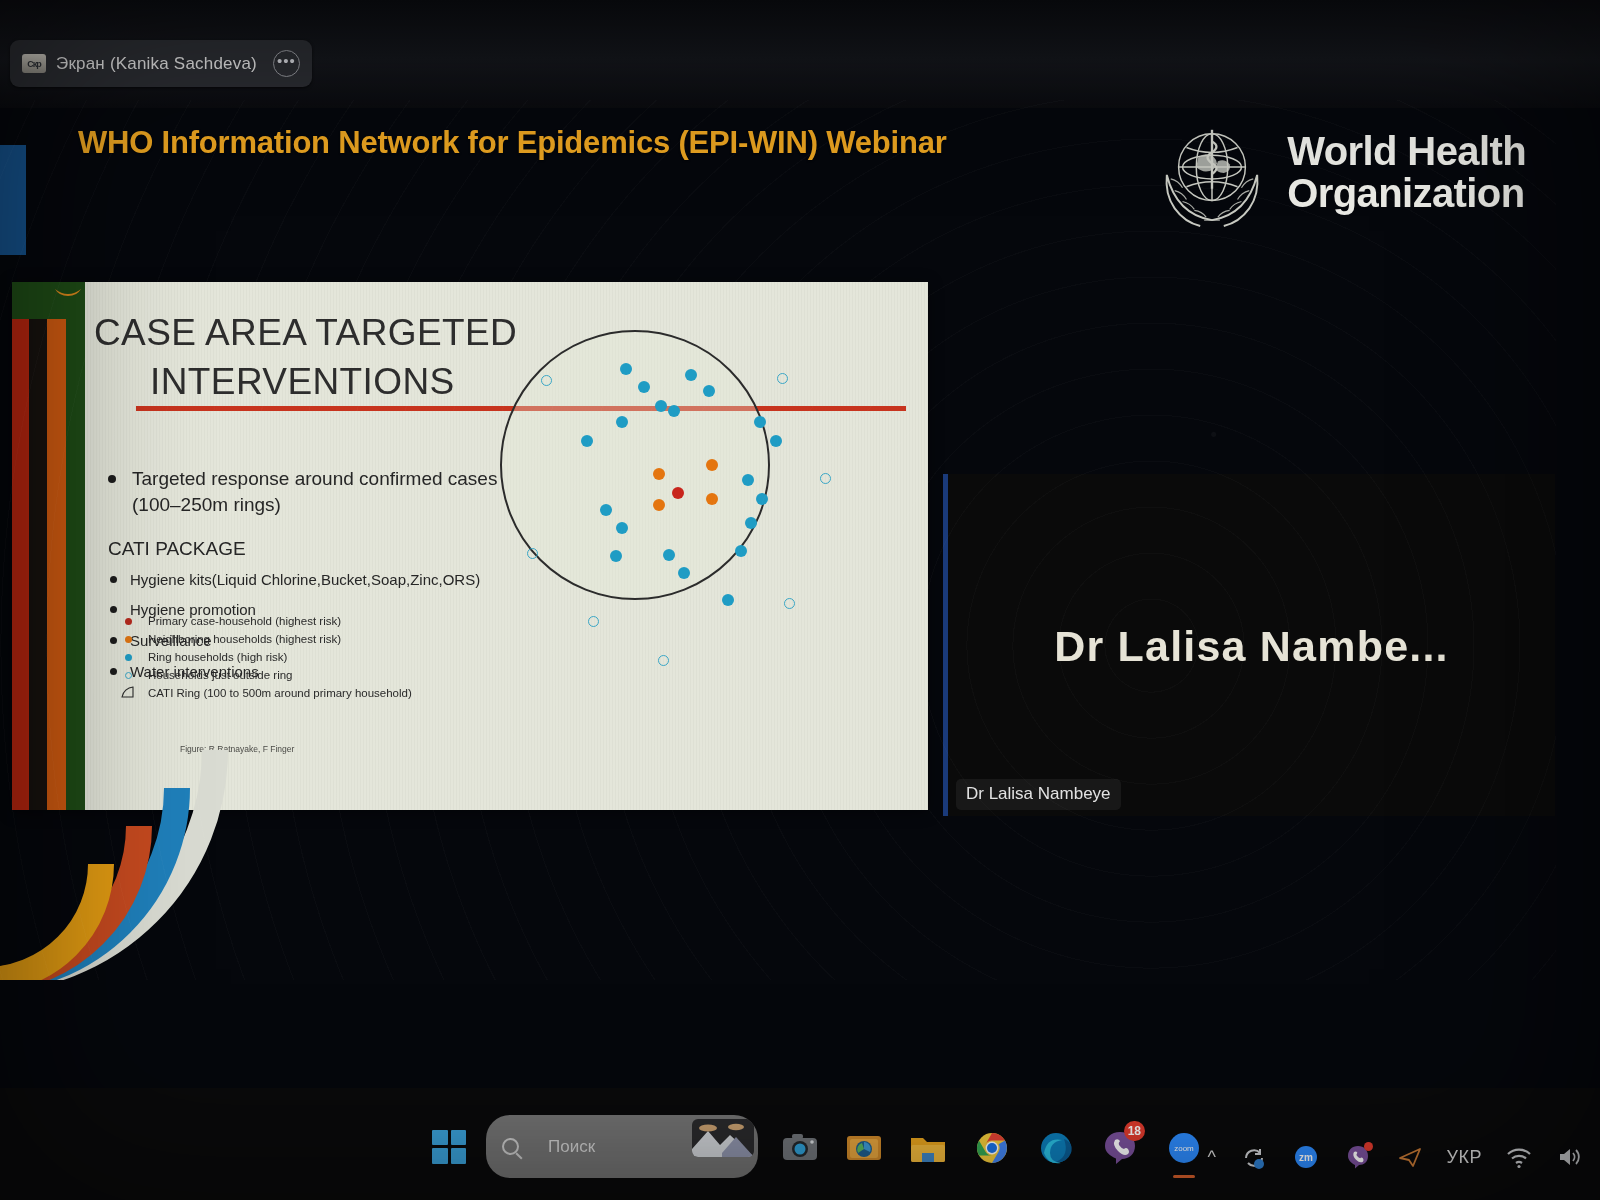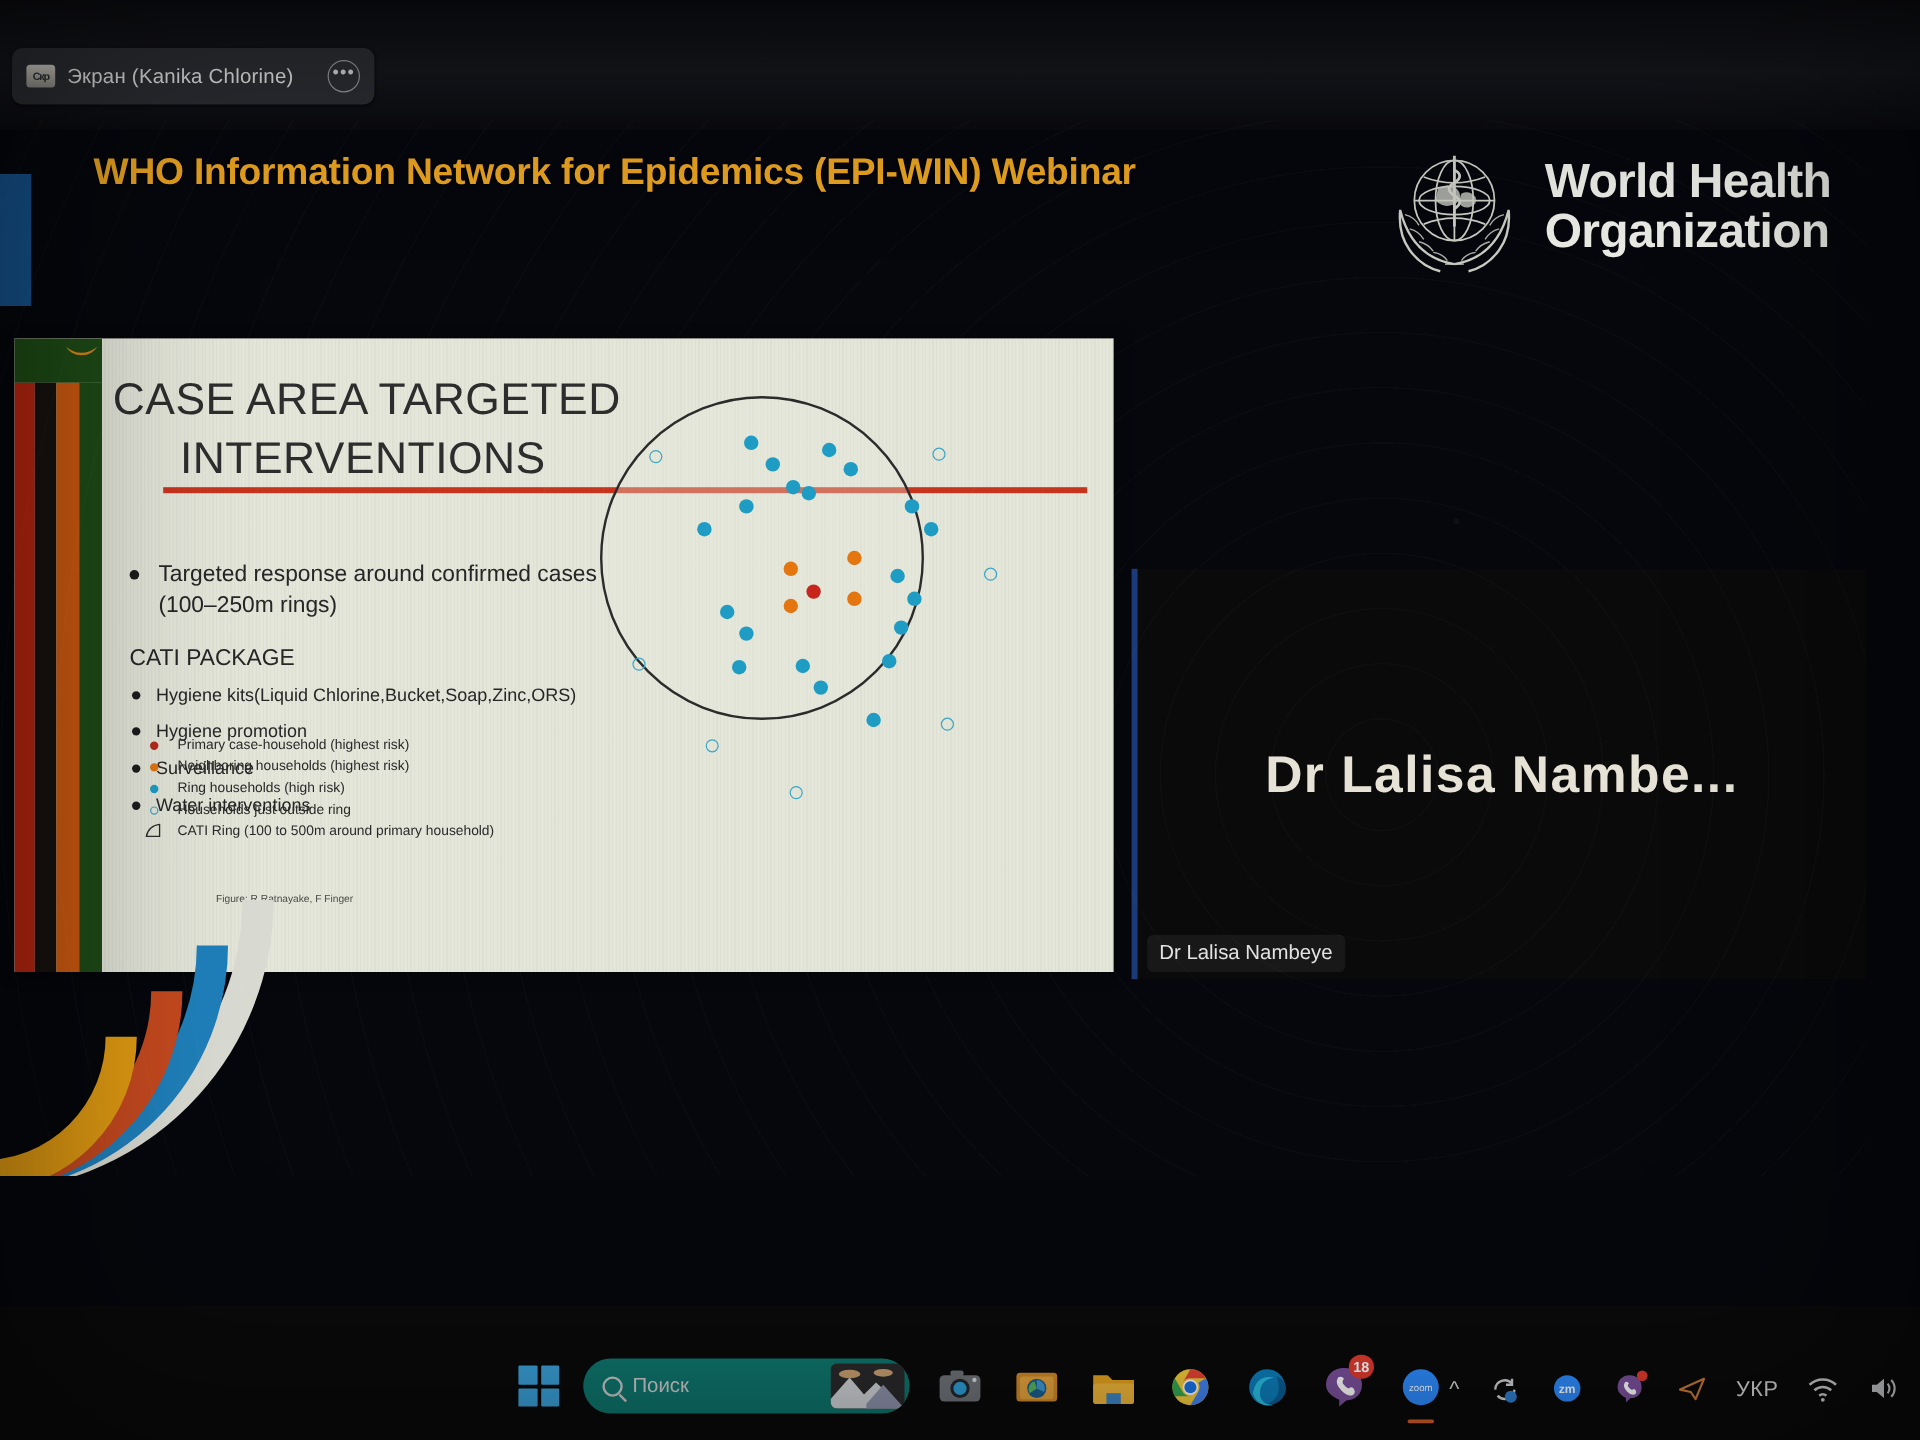--- a/index.html
+++ b/index.html
@@ -149,22 +149,22 @@
 
   
   .taskbar {
     position: absolute; left: 0; bottom: 0; width: 1600px; height: 112px;
     background: #0a0a0b;
   }
   .tb-center { position: absolute; left: 432px; bottom: 22px; display: flex; align-items: center; gap: 20px; }
   .win-logo { width: 34px; height: 34px; display: grid; grid-template-columns: 1fr 1fr; grid-template-rows: 1fr 1fr; gap: 3px; }
   .win-logo i { background: #3aa0d8; border-radius: 1px; display:block; }
   .searchbox {
-    width: 272px; height: 46px; background: #0f766e; border-radius: 24px;
-    display: flex; align-items: center; gap: 8px; padding: 0 16px; position: relative; overflow: hidden;
+    width: 272px; height: 63px; background: #737373; border-radius: 24px;
+    display: flex; align-items: center; gap: 29px; padding: 0 16px; position: relative; overflow: hidden;
   }
   .search-ico { width: 17px; height: 17px; border: 2px solid #c9c9c9; border-radius: 50%; position: relative; flex: 0 0 auto; }
   .search-ico::after { content:""; position:absolute; right:-6px; bottom:-4px; width:8px; height:2px; background:#c9c9c9; transform: rotate(45deg); }
   .search-ph { color: #cfcfcf; font-size: 17px; }
   .search-thumb { position:absolute; right: 4px; top: 4px; width: 62px; height: 38px; border-radius: 6px; overflow:hidden; }
 
   .tb-icon { width: 44px; height: 44px; position: relative; flex: 0 0 auto; }
   .tb-underline { position:absolute; left: 50%; transform: translateX(-50%); bottom: -9px; width: 22px; height: 3px; border-radius: 2px; background: #d9602c; }
 
   .tray { position: absolute; right: 18px; bottom: 28px; display: flex; align-items: center; gap: 22px; }
@@ -181,21 +181,21 @@
   }
 </style>
 </head>
 <body>
 
 <div id="root">
 
   <div class="topbar">
     <div class="share-pill">
       <span class="share-ico">Скр</span>
-      <span class="share-label">Экран (Kanika Chlorine)</span>
+      <span class="share-label">Экран (Kanika Sachdeva)</span>
       <span class="share-more">•••</span>
     </div>
   </div>
 
   <div class="stage">
 
     <div class="blue-tab"></div>
 
     <div class="deck-title">WHO Information Network for Epidemics (EPI-WIN) Webinar</div>
 

